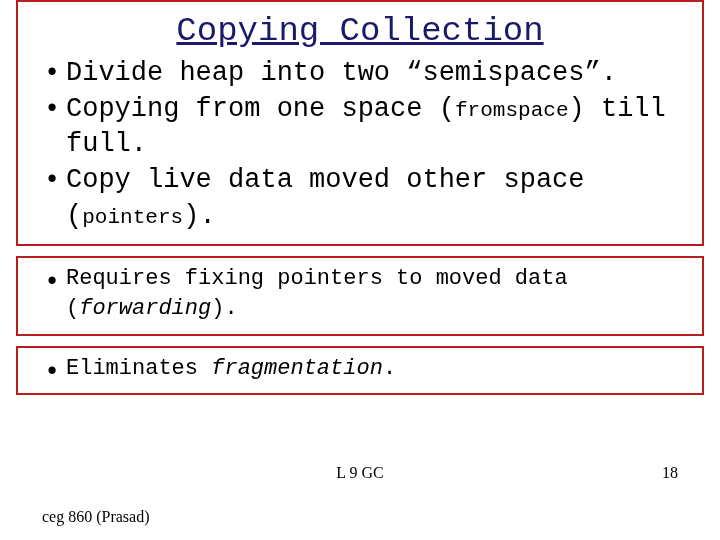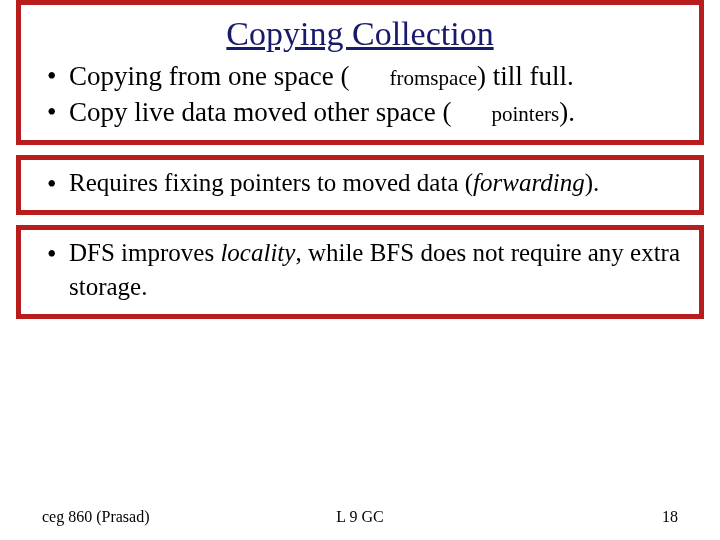--- a/index.html
+++ b/index.html
@@ -20,23 +20,24 @@
   }
   .title {
     text-align: center;
     font-size: 34px;
     text-decoration: underline;
     color: #1a1a6b;
     margin-top: 10px;
     margin-bottom: 6px;
   }
   .group {
-    border: 5px solid #b91c1c;
+    border: 2px solid #b91c1c;
     margin: 0 16px 10px 16px;
     padding: 6px 0 10px 0;
+    font-family: Liberation Mono, monospace;
   }
   .group-first {
     padding-top: 0;
   }
   ul.bullets {
     list-style: none;
     margin: 0;
     padding: 0 10px 0 26px;
   }
   ul.bullets li {
@@ -46,69 +47,69 @@
     padding-left: 22px;
   }
   ul.bullets li::before {
     content: "•";
     position: absolute;
     left: 0;
     top: 0;
     font-size: 27px;
   }
   ul.bullets.sub li {
-    font-size: 25px;
+    font-size: 22px;
     line-height: 1.35;
   }
   .small {
     font-size: 0.78em;
-    margin-left: 40px;
   }
   .italic {
     font-style: italic;
   }
   .footer {
     position: absolute;
     bottom: 14px;
     left: 0;
     right: 0;
     padding: 0 42px;
     font-size: 16px;
     color: #000;
   }
-  .footer-left { float: left; }
+  .footer-left { float: left; margin-top: 44px; }
   .footer-center {
     position: absolute;
     left: 0; right: 0;
     text-align: center;
   }
   .footer-right { float: right; }
 </style>
 </head>
 <body>
 
 <div class="slide">
 
   <div class="group group-first">
     <div class="title">Copying Collection</div>
     <ul class="bullets">
+      <li><span>Divide heap into two “semispaces”.</span></li>
       <li><span>Copying from one space (</span><span class="small">fromspace</span><span>) till full.</span></li>
       <li><span>Copy live data moved other space (</span><span class="small">pointers</span><span>).</span></li>
     </ul>
   </div>
 
   <div class="group">
     <ul class="bullets sub">
       <li><span>Requires fixing pointers to moved data  (</span><span class="italic">forwarding</span><span>).</span></li>
     </ul>
   </div>
 
   <div class="group">
     <ul class="bullets sub">
-      <li><span>DFS improves </span><span class="italic">locality</span><span>, while BFS does not require any extra storage.</span></li>
+      <li><span>Eliminates </span><span class="italic">fragmentation</span><span>.</span></li>
     </ul>
   </div>
 
   <div class="footer">
     <span class="footer-center">L 9 GC</span>
     <span class="footer-left">ceg 860 (Prasad)</span>
     <span class="footer-right">18</span>
   </div>
 
 </div>

